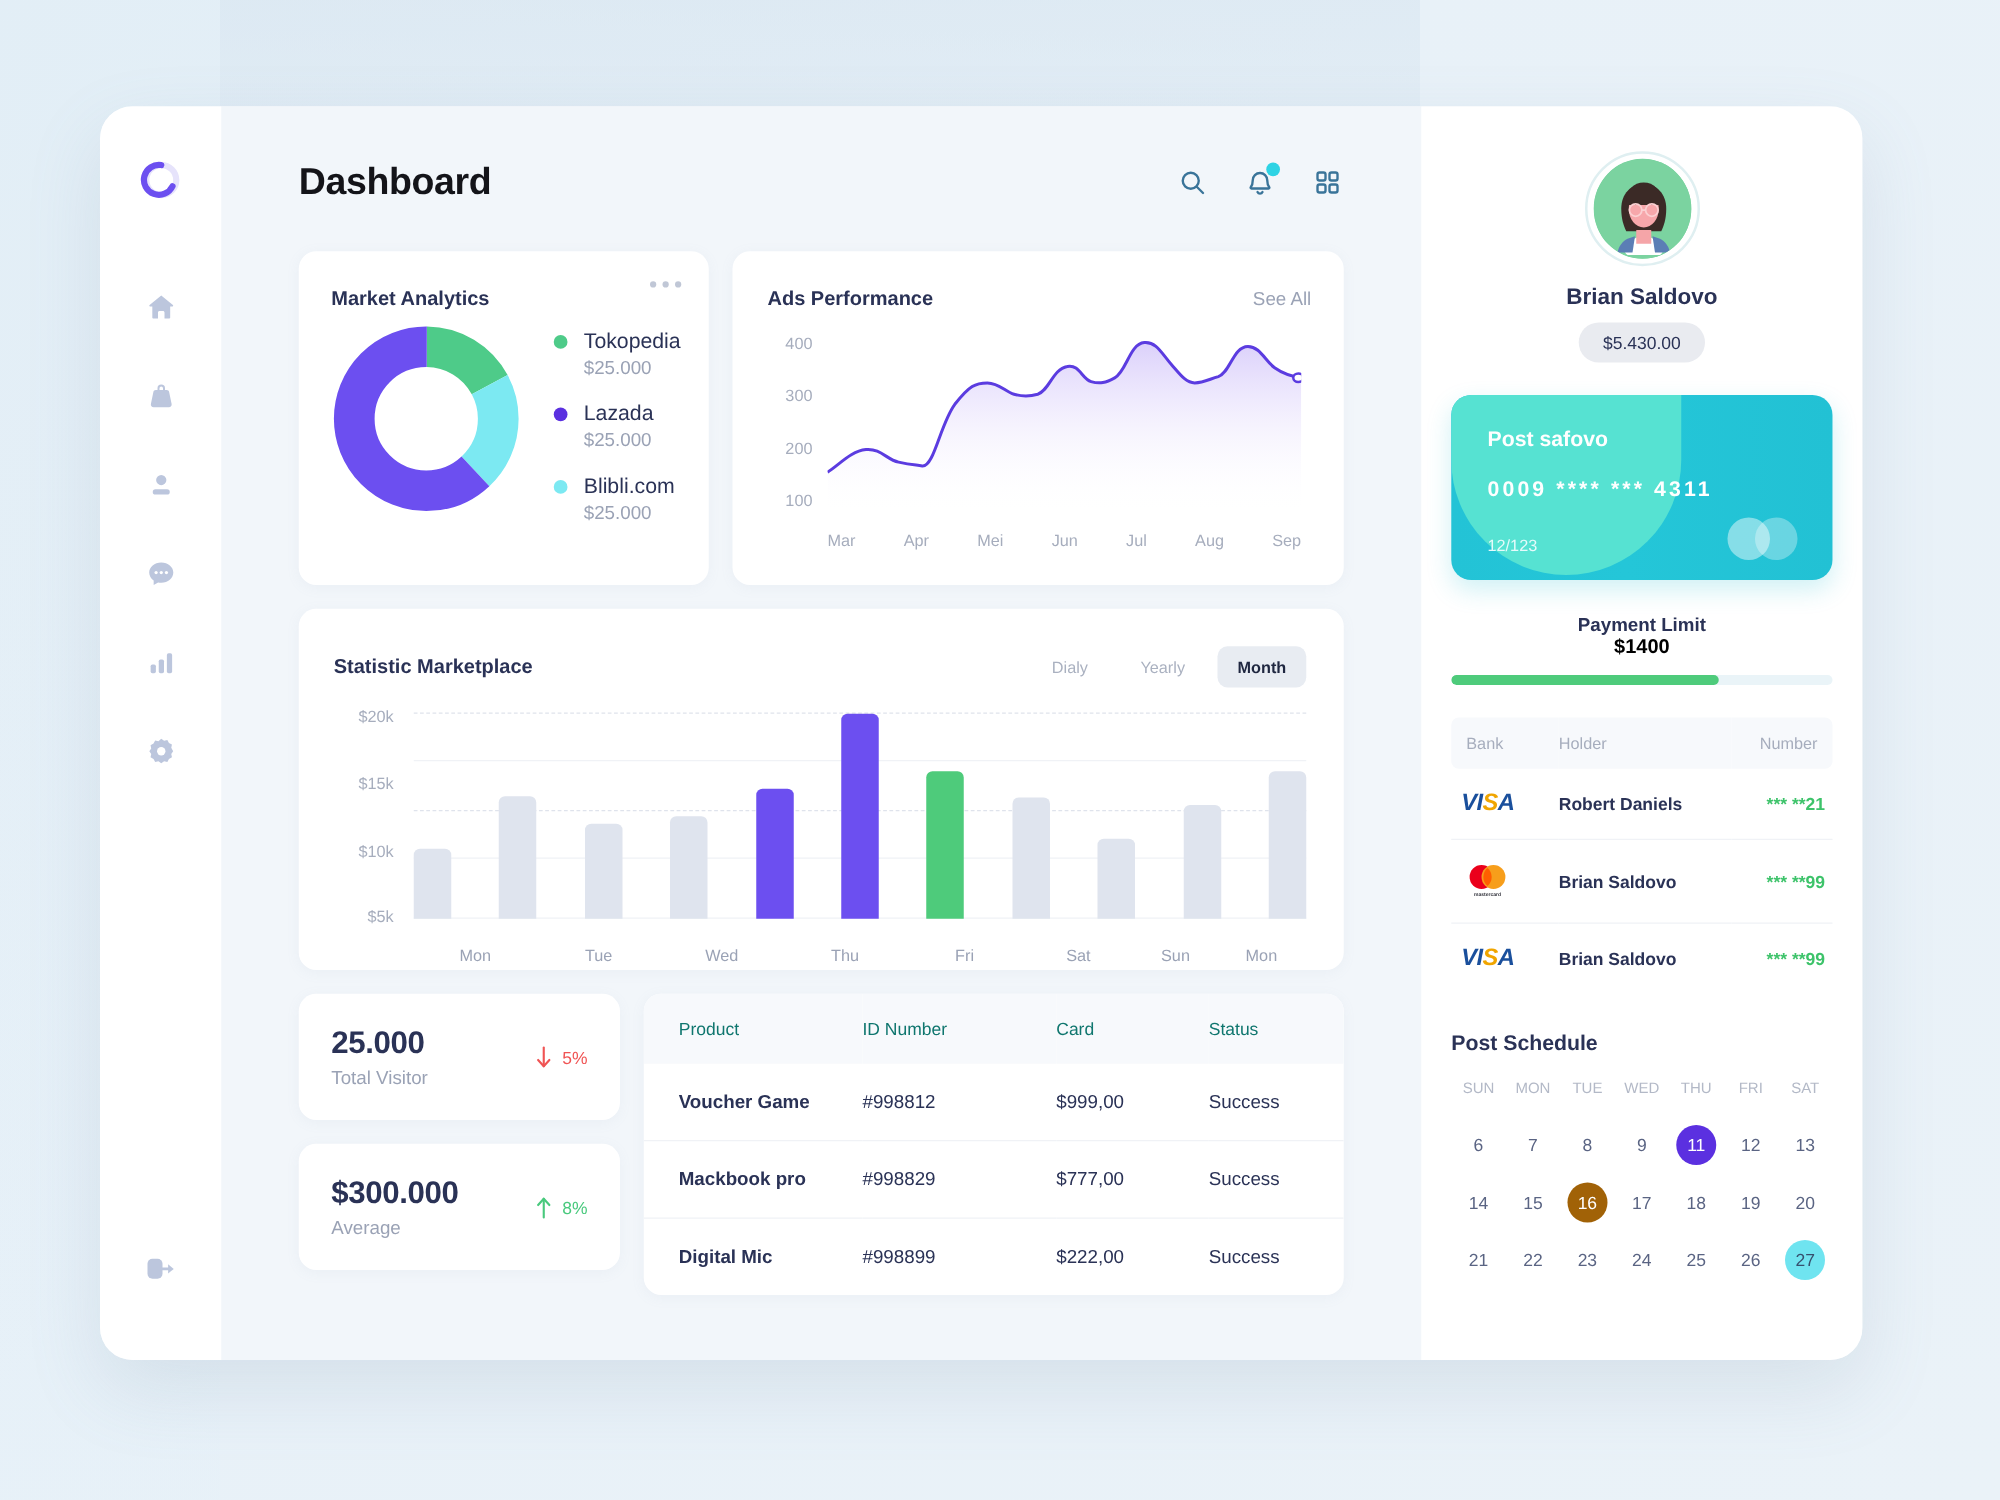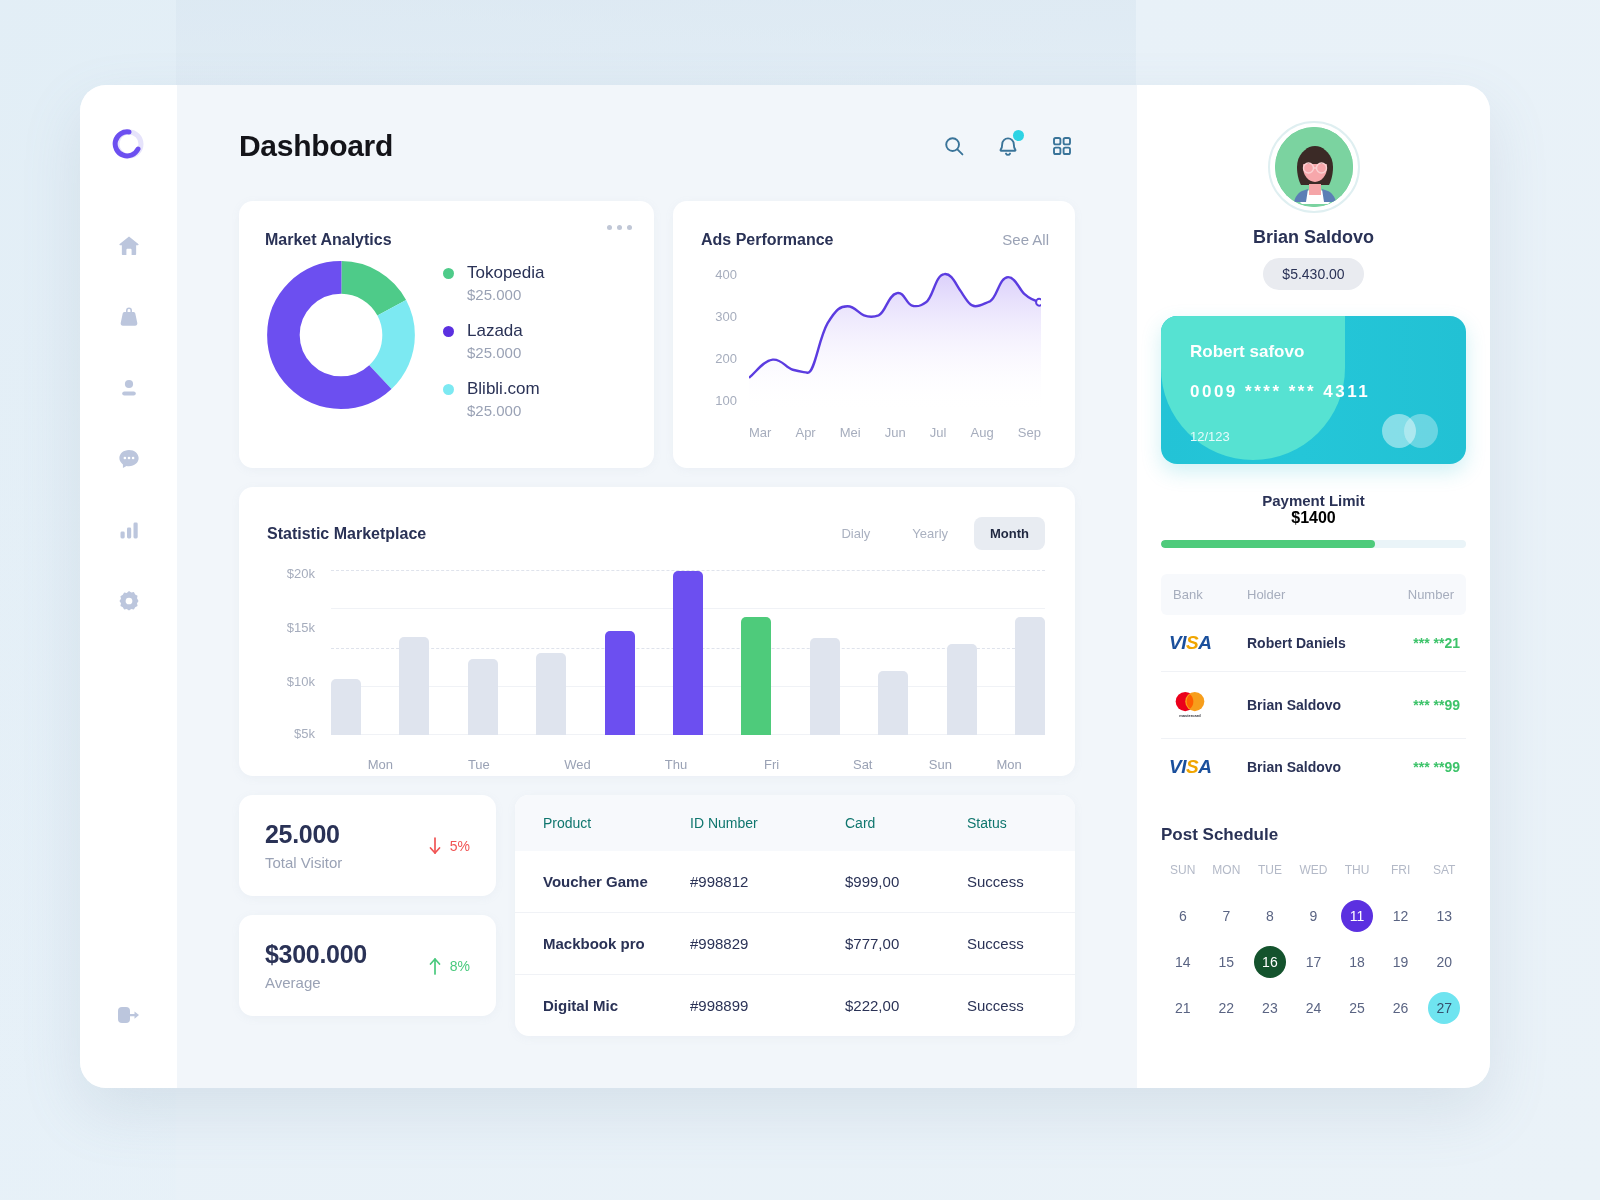--- a/index.html
+++ b/index.html
@@ -66,21 +66,21 @@
   }
 
   .row { display: flex; gap: 19px; }
   .card {
     background: #fff; border-radius: 14px;
     box-shadow: 0 2px 10px rgba(140,160,185,.07);
   }
   .card-title { font-size: 16px; font-weight: 700; color: #2a3256; }
 
   
-  .market { width: 415px; height: 267px; padding: 30px 26px 0 26px; position: relative; }
+  .market { width: 328px; height: 267px; padding: 30px 26px 0 26px; position: relative; }
   .dots3 { position:absolute; right: 22px; top: 24px; display:flex; gap:5px; cursor:pointer; }
   .dots3 i { width:5px; height:5px; border-radius:50%; background:#c0c7d6; display:block;}
   .market-body { display:flex; margin-top: 10px; }
   .donut { width: 152px; height: 152px; flex: 0 0 152px; }
   .legend { margin-left: 26px; padding-top: 4px; }
   .leg-item { margin-bottom: 18px; }
   .leg-head { display:flex; align-items:center; gap: 13px; }
   .leg-dot { width: 11px; height: 11px; border-radius: 50%; flex:0 0 11px;}
   .leg-name { font-size: 17px; color: #2a3256; }
   .leg-val { font-size: 15px; color: #9aa2b5; margin-left: 24px; margin-top: 3px; }
@@ -191,21 +191,21 @@
   .visa span { color:#f0a500; }
   .mclogo { width: 42px; }
 
   .ps-title { font-size: 17px; font-weight: 700; color:#2a3256; margin-top: 30px; }
   .cal { margin-top: 18px; width: 100%; border-collapse: collapse; }
   .cal th { font-size: 12px; color:#b3b9c7; font-weight:400; padding-bottom: 16px; text-align:center; }
   .cal td { text-align:center; padding: 7px 0; }
   .cal .d { display:inline-flex; width: 32px; height:32px; border-radius:50%; align-items:center; justify-content:center;
             font-size: 14px; color:#5a6483; }
   .cal .d.sel-purple { background:#5b30e0; color:#fff; }
-  .cal .d.sel-green { background:#14532d; color:#fff; }
+  .cal .d.sel-green { background:#a16207; color:#fff; }
   .cal .d.sel-cyan { background:#6fe4f0; color:#36506e; }
 </style>
 </head>
 <body>
 
 <div class="bg-band2"></div>
 <div class="bg-band"></div>
 
 <div class="app">
 
@@ -516,21 +516,21 @@
             <line x1="38.5" y1="41" x2="41.5" y2="41" stroke="#fbd0d2" stroke-width="1.4"></line>
           </svg>
         </div>
       </div>
       <div class="uname">Brian Saldovo</div>
       <div class="ubal">$5.430.00</div>
     </div>
 
     <div class="bankcard">
       <div class="card-blob"></div>
-      <div class="card-name">Robert safovo</div>
+      <div class="card-name">Post safovo</div>
       <div class="card-num">0009 **** *** 4311</div>
       <div class="card-exp">12/123</div>
       <div class="card-mc">
           <i></i>
           <i class="b"></i>
         </div>
     </div>
 
     <div class="limit-row">
       <div class="limit-label">Payment Limit</div>

